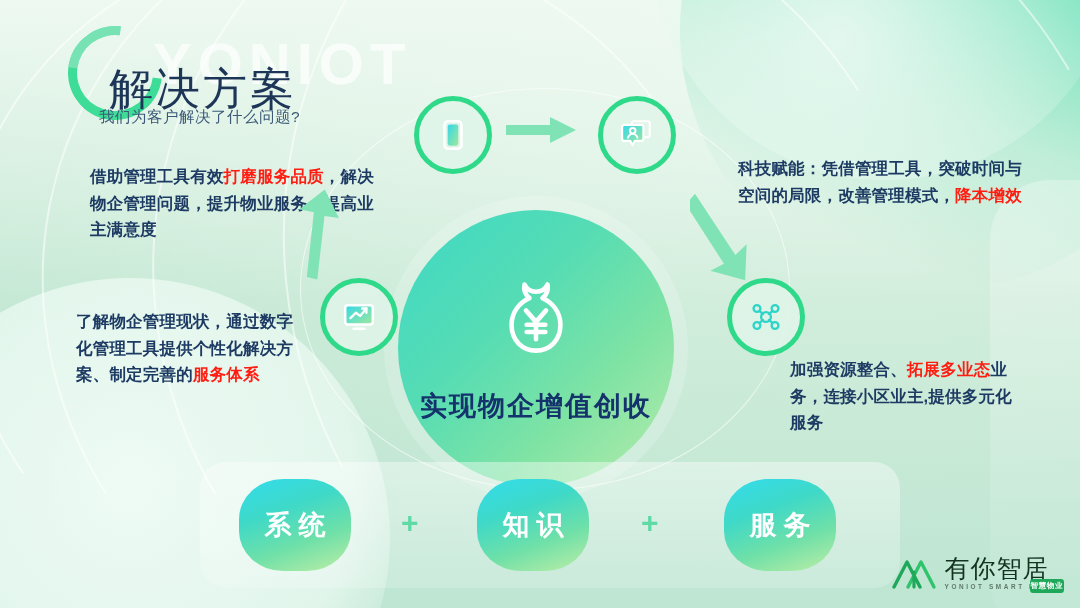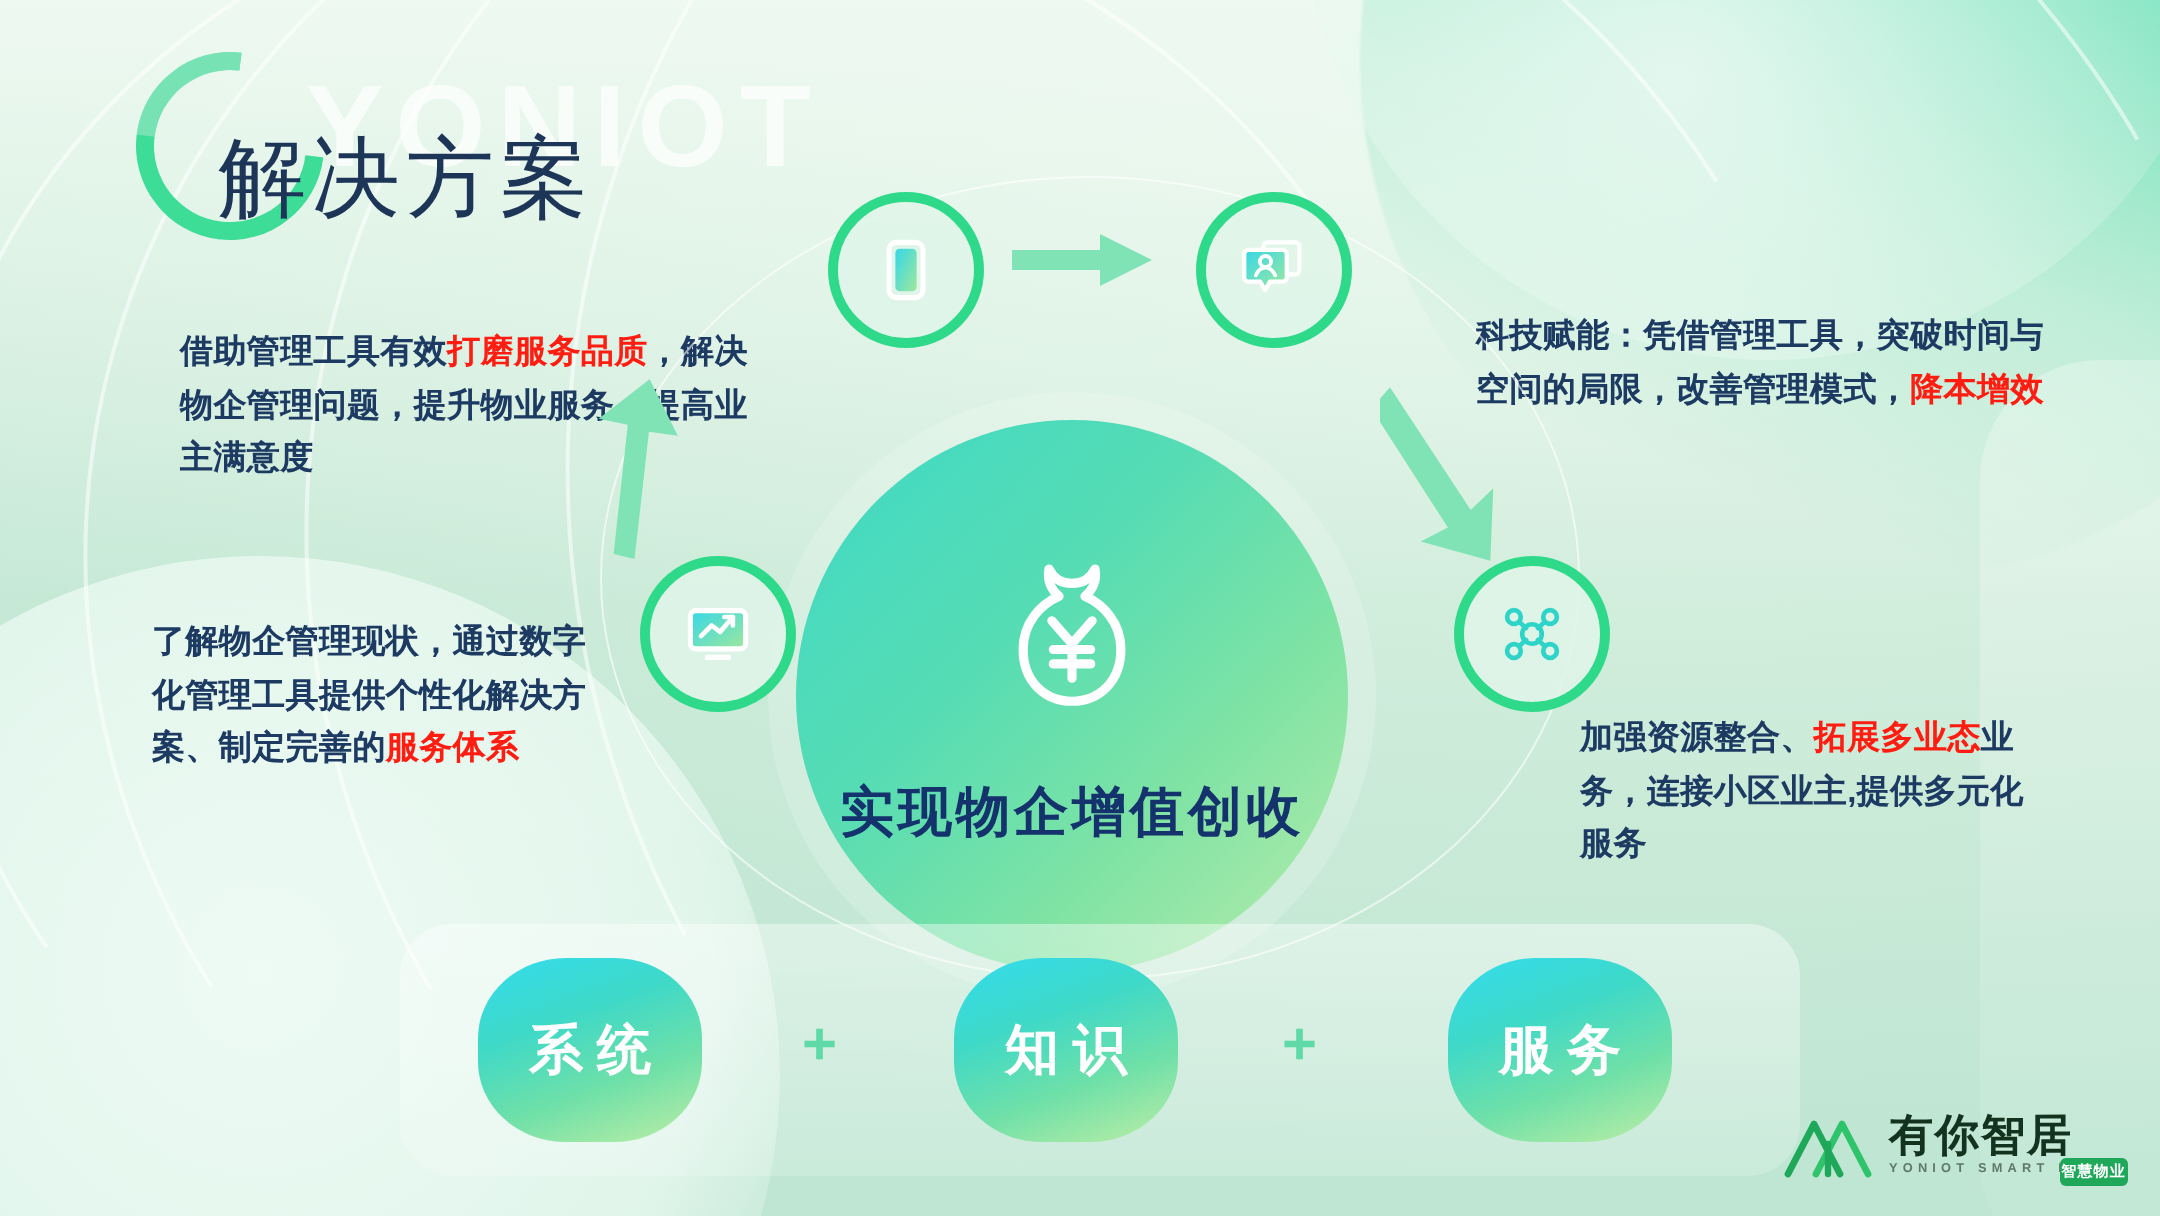--- a/index.html
+++ b/index.html
@@ -153,21 +153,21 @@
   #plus-1{left:401px;}
   #plus-2{left:641px;}
 
   
   .logo{
     position:absolute;right:14px;bottom:12px;height:46px;
     display:flex;align-items:center;gap:7px;
   }
   .logo-mark{width:46px;height:34px;}
   .logo-text{display:flex;flex-direction:column;line-height:1;}
-  .logo-cn{font-size:22px;font-weight:700;color:#13331f;letter-spacing:1px;}
+  .logo-cn{font-size:25px;font-weight:400;color:#13331f;letter-spacing:1px;}
   .logo-en{
     font-size:6.4px;font-weight:700;color:#5f7a68;letter-spacing:2.6px;
     margin-top:3px;
   }
   .logo-badge{
     position:absolute;right:2px;bottom:3px;
     background:#1fa85a;color:#fff;font-size:7.5px;font-weight:700;
     padding:2px 1px;border-radius:3px;letter-spacing:.6px;
   }
 </style>
@@ -183,20 +183,21 @@
   <div class="bg-stripe-r"></div>
 
   <div class="curve" style="left:-40px;top:-60px;width:760px;height:700px;transform:rotate(12deg);"></div>
   <div class="curve" style="left:40px;top:-120px;width:880px;height:820px;transform:rotate(14deg);"></div>
   <div class="curve" style="left:150px;top:-180px;width:980px;height:920px;transform:rotate(16deg);"></div>
   <div class="curve" style="left:280px;top:-250px;width:1060px;height:1000px;transform:rotate(18deg);"></div>
 
   <div class="ring-deco"></div>
   <div class="watermark">YONIOT</div>
   <h1 class="title">解决方案</h1>
+  <div class="subtitle">我们为客户解决了什么问题?</div>
 
   <div class="txt" id="txt-tl">
     <span>借助管理工具有效</span><span class="hl">打磨服务品质</span><span>，解决物企管理问题，提升物业服务，提高业主满意度</span>
   </div>
 
   <div class="txt" id="txt-bl">
     <span>了解物企管理现状，通过数字化管理工具提供个性化解决方案、制定完善的</span><span class="hl">服务体系</span>
   </div>
 
   <div class="txt" id="txt-br">

